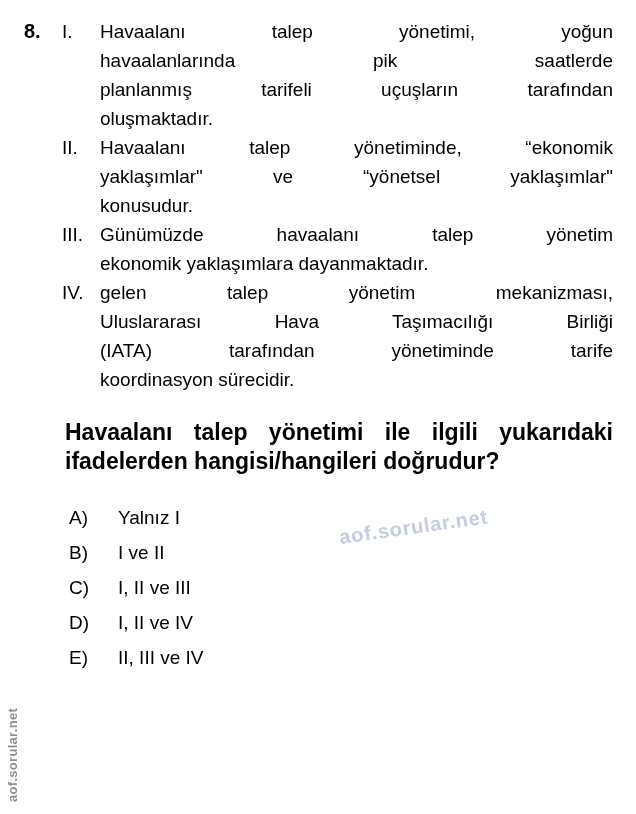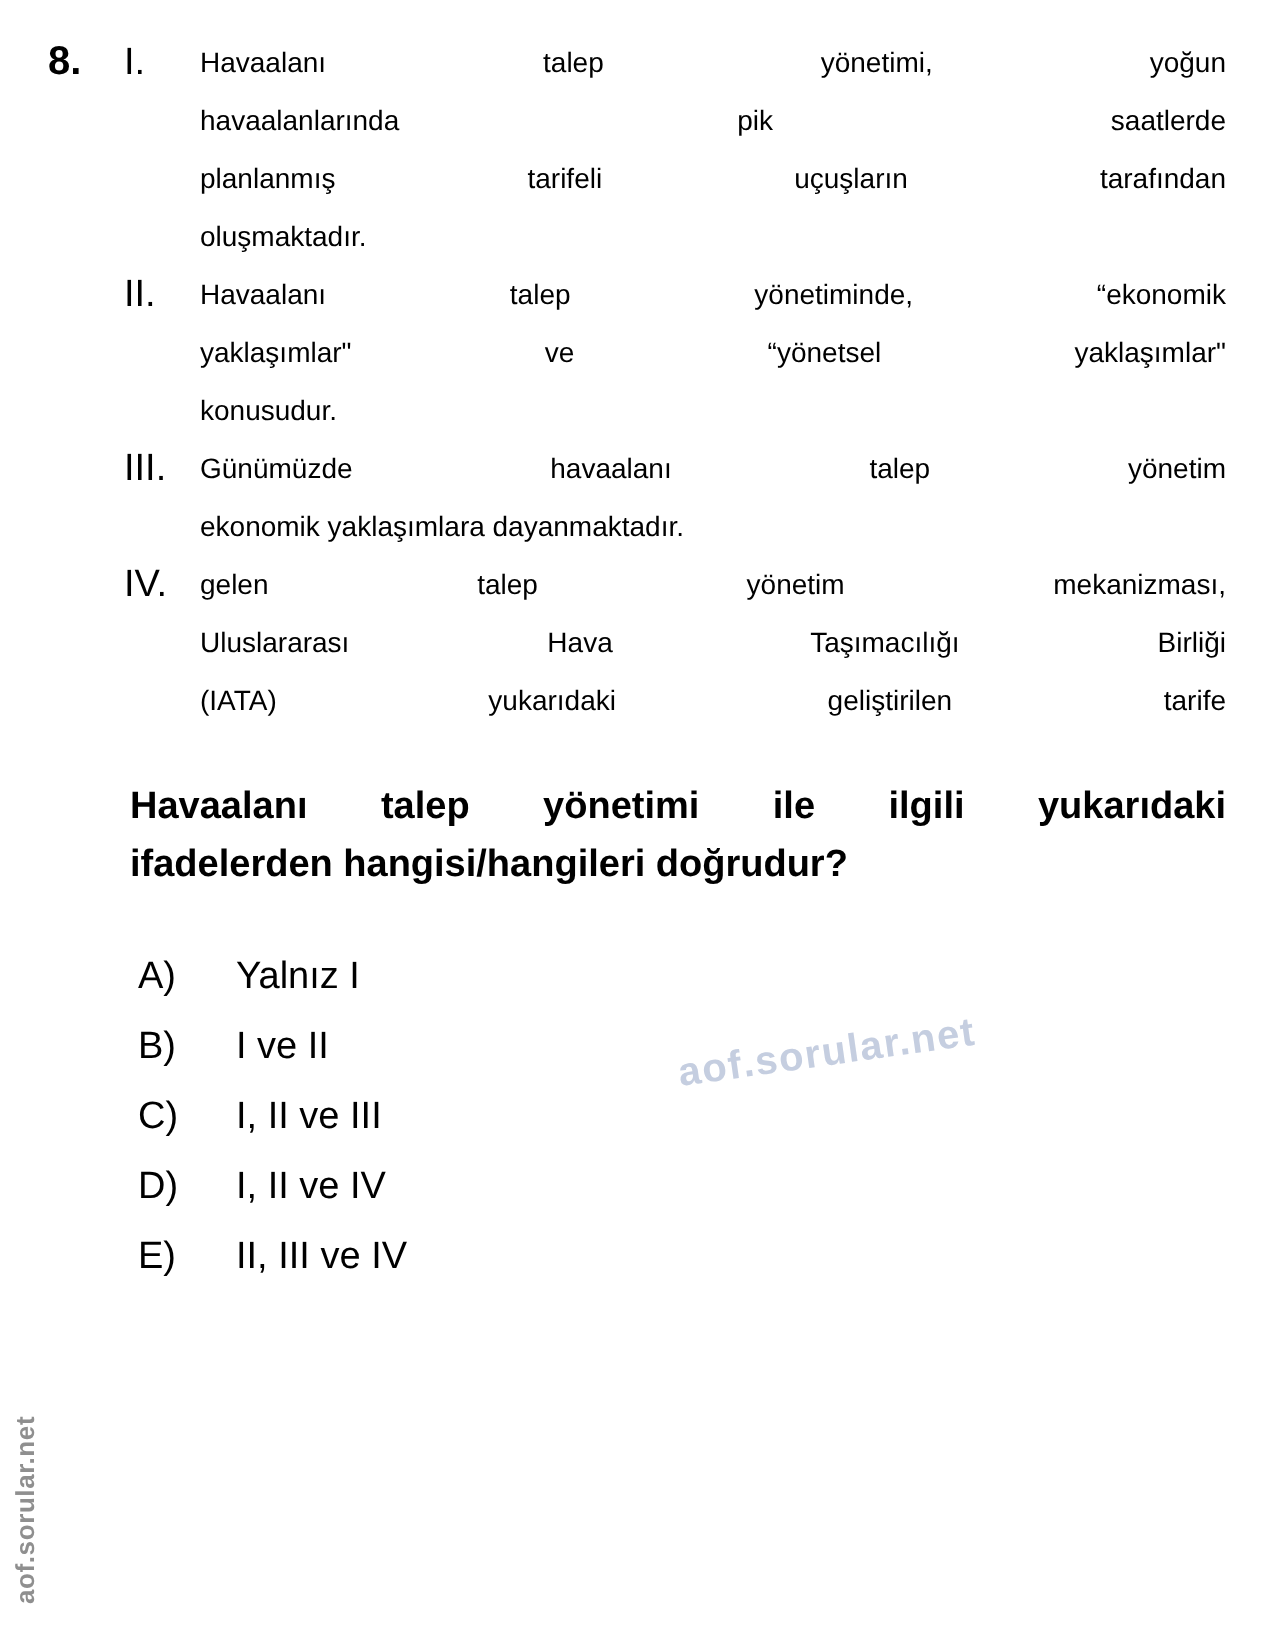--- a/index.html
+++ b/index.html
@@ -55,32 +55,32 @@
   .statements { flex: 1; min-width: 0; }
   .stmt { display: flex; }
   .snum {
     width: 38px;
     flex: 0 0 38px;
     font-size: 19px;
     line-height: 29px;
   }
   .slines { flex: 1; min-width: 0; }
   .sline {
-    font-size: 14px;
+    font-size: 19px;
     line-height: 29px;
     text-align: justify;
     text-align-last: justify;
   }
   .sline.last { text-align-last: left; }
 
   .stem {
     margin: 24px 23px 0 65px;
     font-weight: bold;
   }
-  .stem .sline { font-size: 19px; line-height: 29px; }
+  .stem .sline { font-size: 23px; line-height: 29px; }
 
   .options { margin: 24px 0 0 69px; }
   .opt {
     display: flex;
     font-size: 19px;
     line-height: 35px;
   }
   .opt-letter { width: 49px; flex: 0 0 49px; }
   .opt-text { flex: 1; }
 </style>
@@ -124,21 +124,22 @@
             <div class="sline">Günümüzde havaalanı talep yönetim</div>
             <div class="sline last">ekonomik yaklaşımlara dayanmaktadır.</div>
           </div>
         </div>
 
         <div class="stmt">
           <div class="snum">IV.</div>
           <div class="slines">
             <div class="sline">gelen talep yönetim mekanizması,</div>
             <div class="sline">Uluslararası Hava Taşımacılığı Birliği</div>
-            <div class="sline">(IATA) yukarıdaki geliştirilen tarife</div>
+            <div class="sline">(IATA) tarafından yönetiminde tarife</div>
+            <div class="sline last">koordinasyon sürecidir.</div>
           </div>
         </div>
 
       </div>
     </div>
 
     <div class="stem">
       <div class="sline">Havaalanı talep yönetimi ile ilgili yukarıdaki</div>
       <div class="sline last">ifadelerden hangisi/hangileri doğrudur?</div>
     </div>

